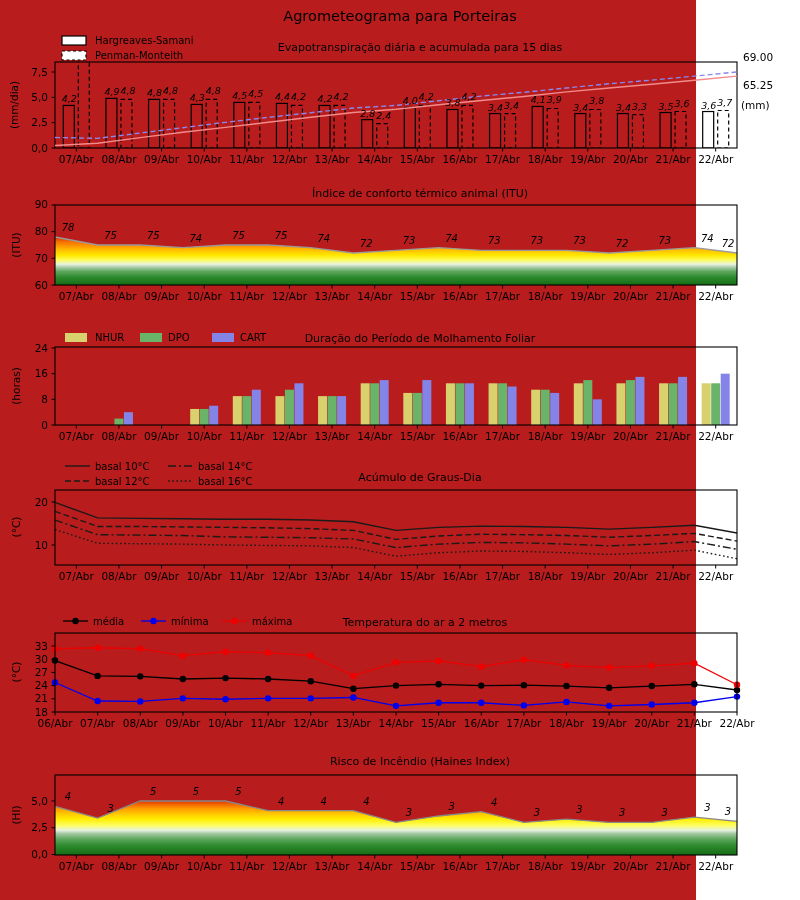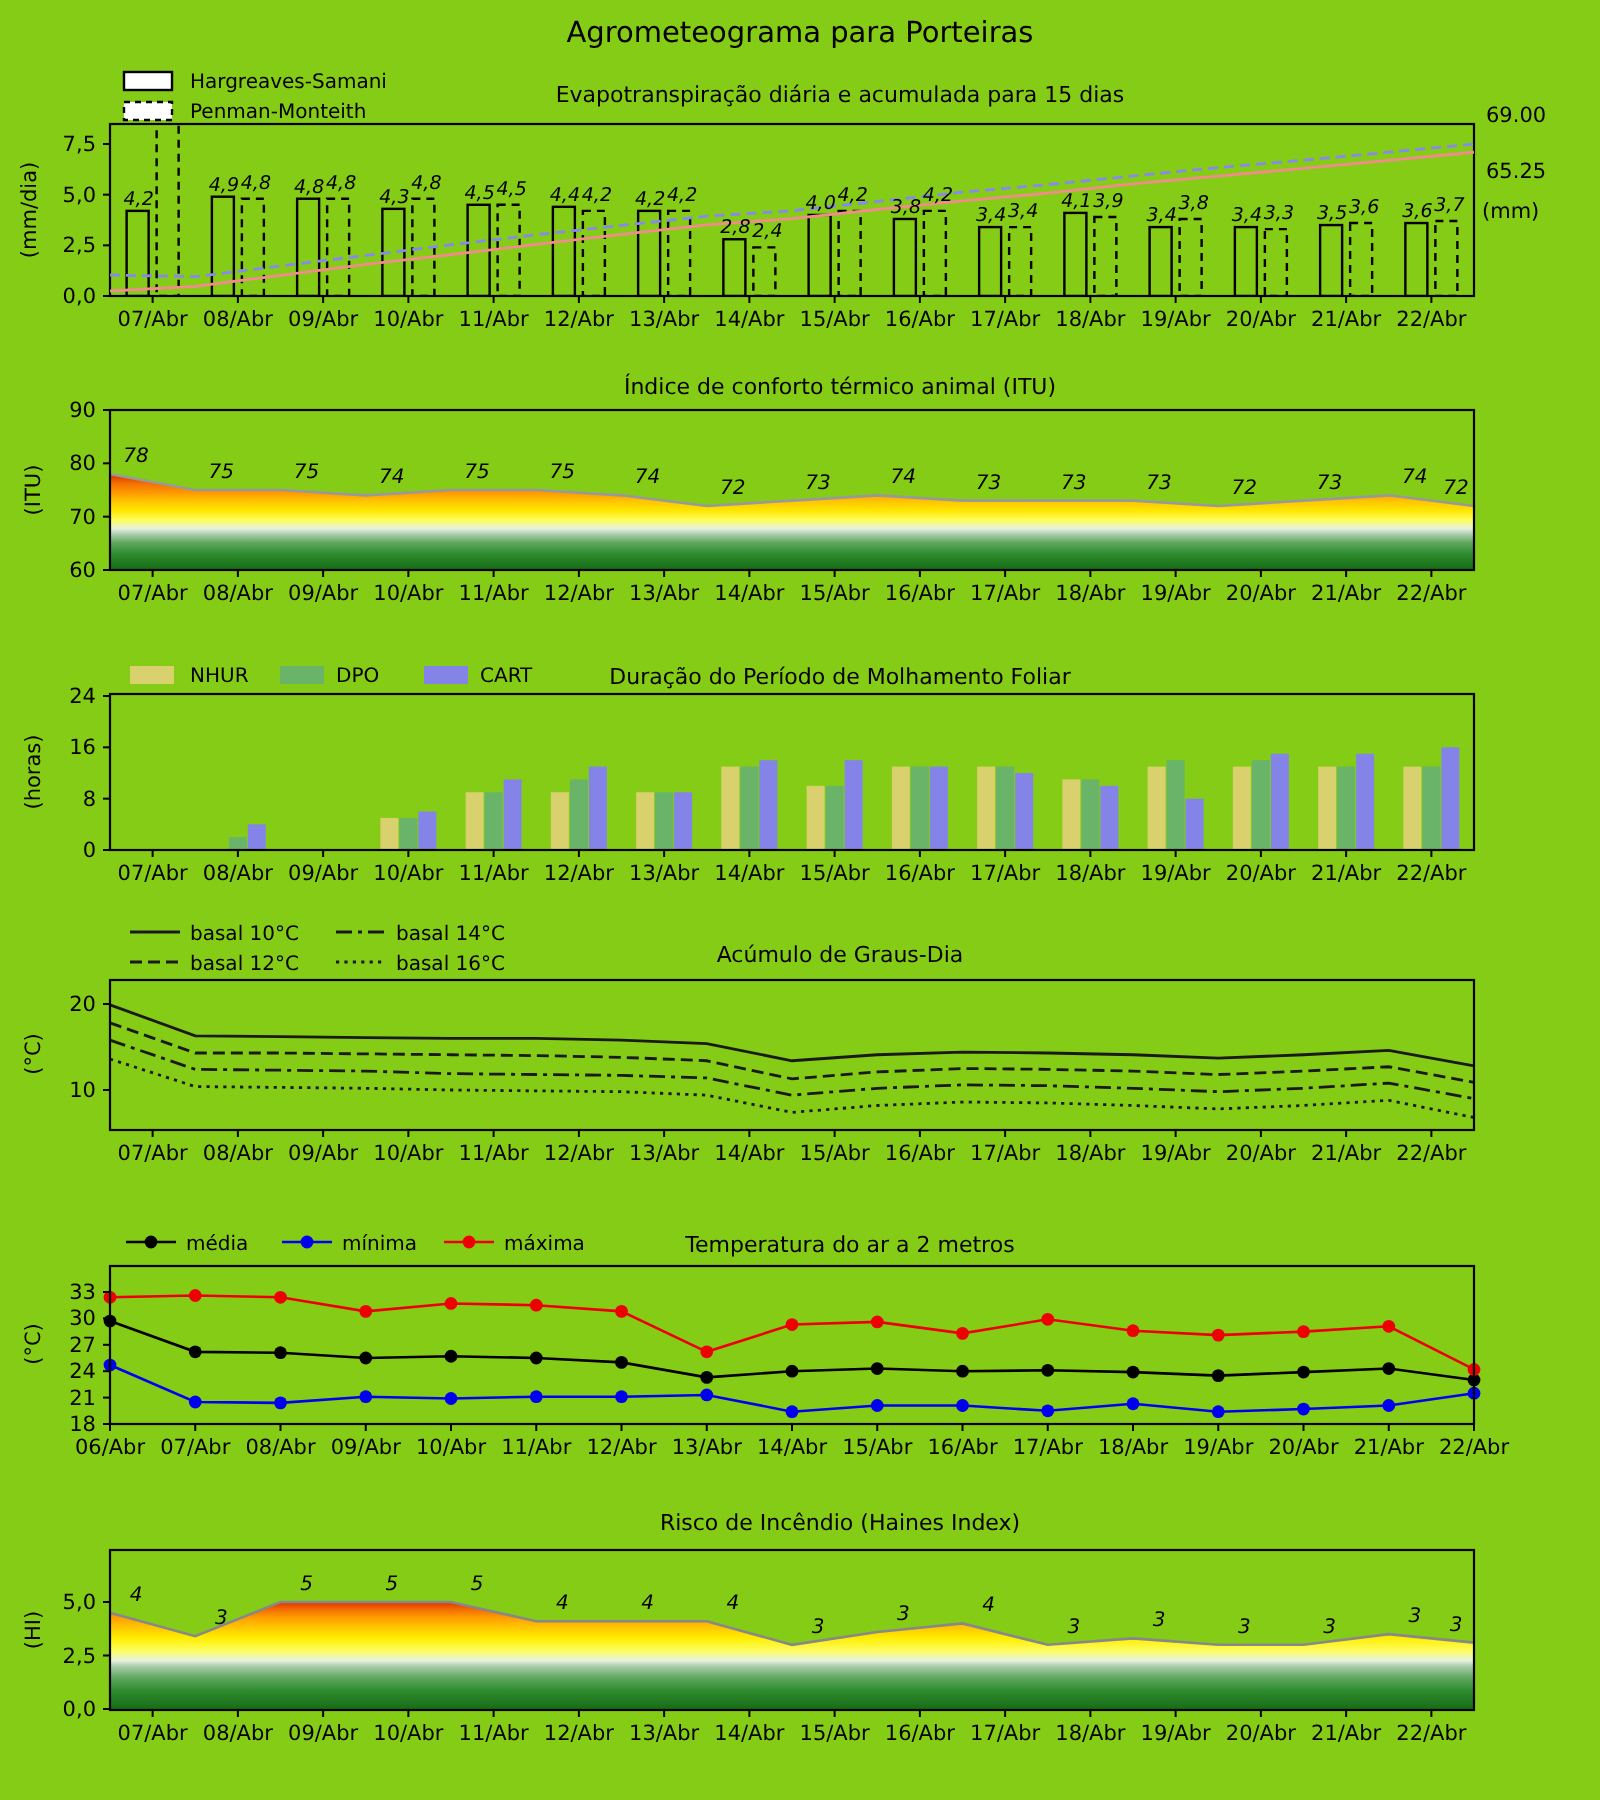--- a/index.html
+++ b/index.html
@@ -1,16 +1,16 @@
 <!DOCTYPE html>
 <html><head>
 <meta charset="utf-8">
 <style>
   html,body{margin:0;padding:0;background:#fff;}
-  .fig{position:relative;width:800px;height:900px;background:#84cc16;
+  .fig{position:relative;width:696px;height:900px;background:#b91c1c;
        font-family:"DejaVu Sans","Liberation Sans",sans-serif;}
   svg text{font-family:"DejaVu Sans","Liberation Sans",sans-serif;fill:#000;}
   .figtitle{font-size:14.5px;}
   .subtitle{font-size:11px;}
   .ylab{font-size:10.5px;}
   .tick{font-size:10.5px;}
   .leg{font-size:10px;}
   .vlab{font-size:9.5px;font-style:italic;}
   .vlab2{font-size:10px;font-style:italic;}
   .rlab{font-size:10.5px;}

